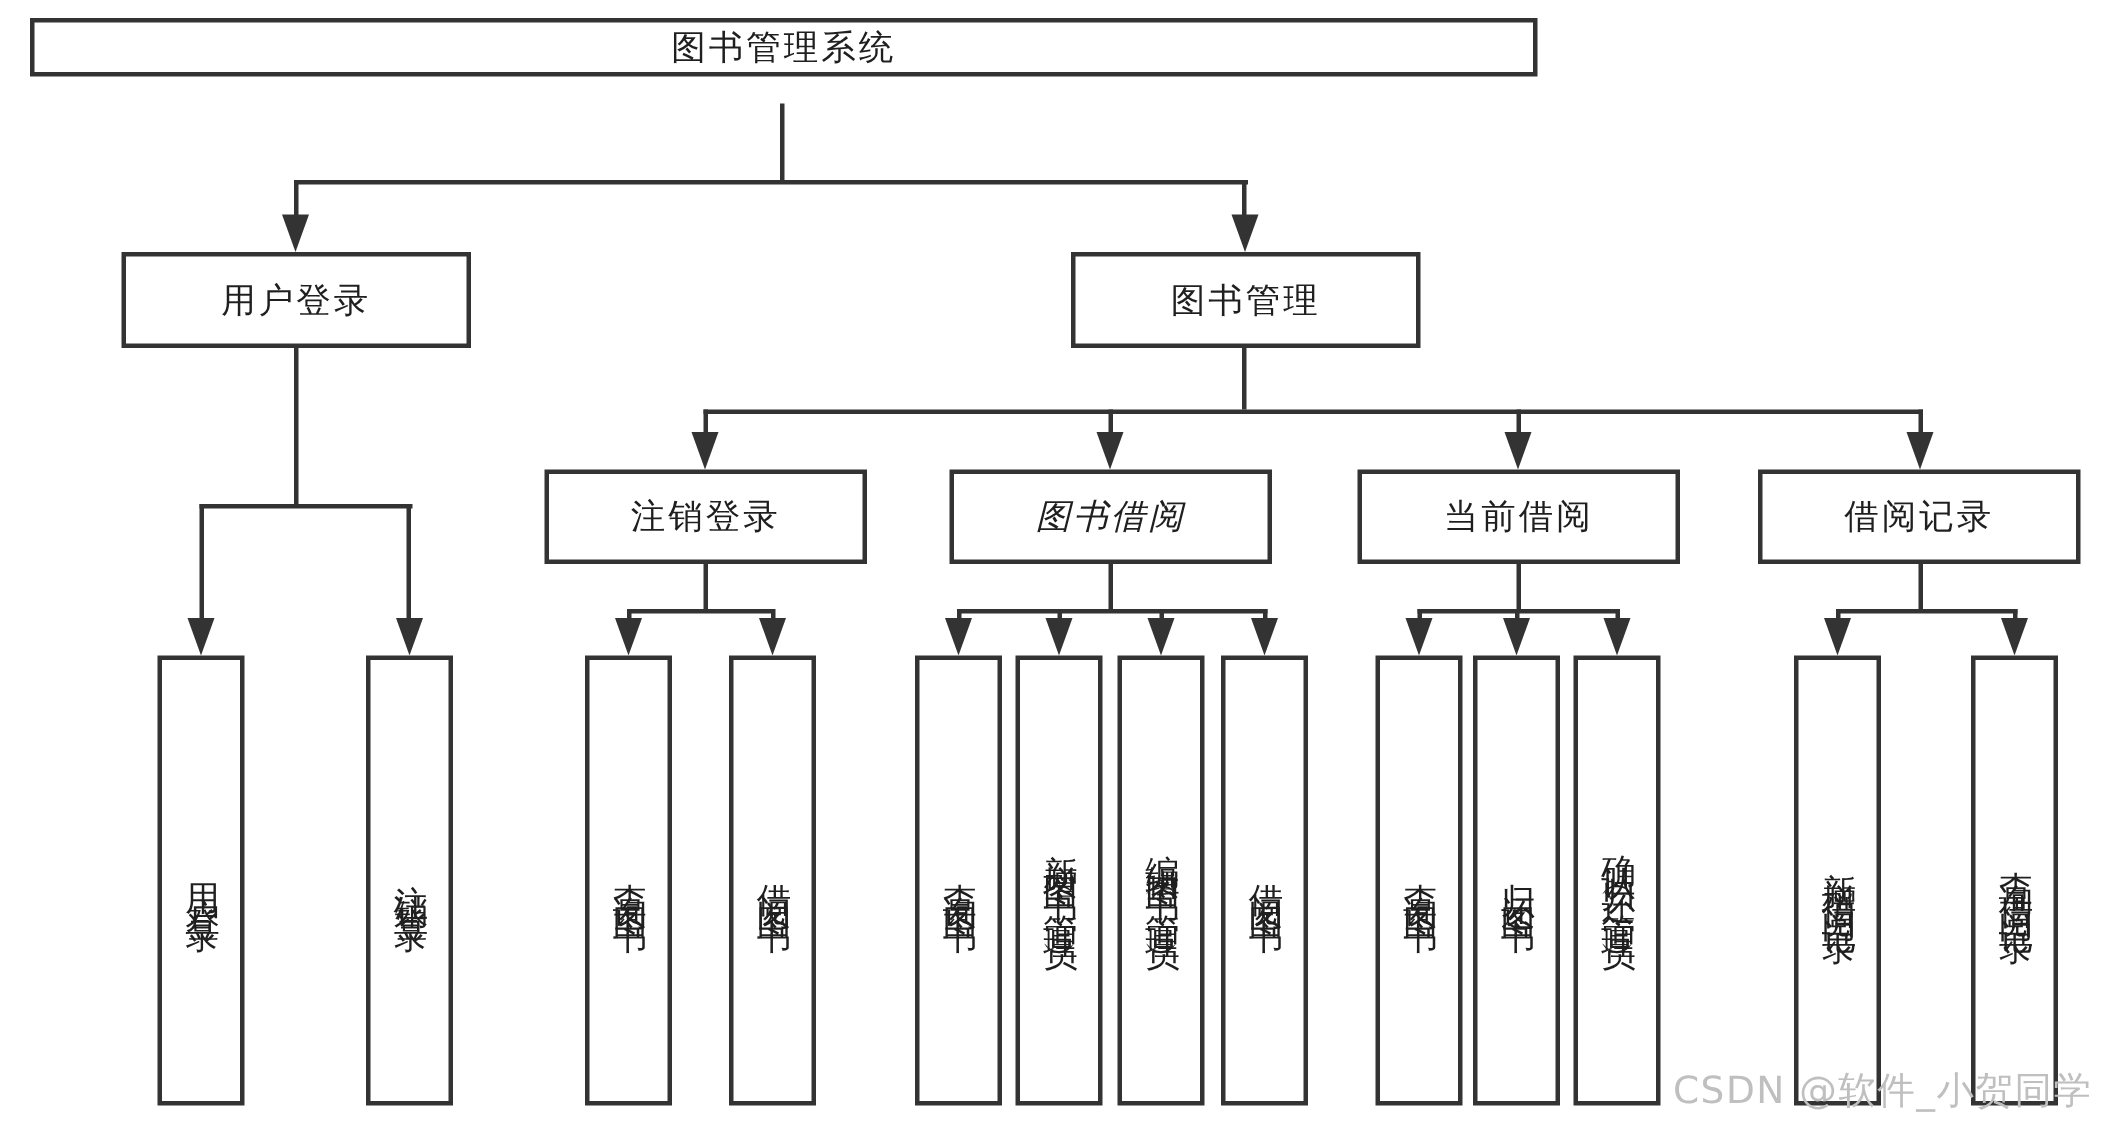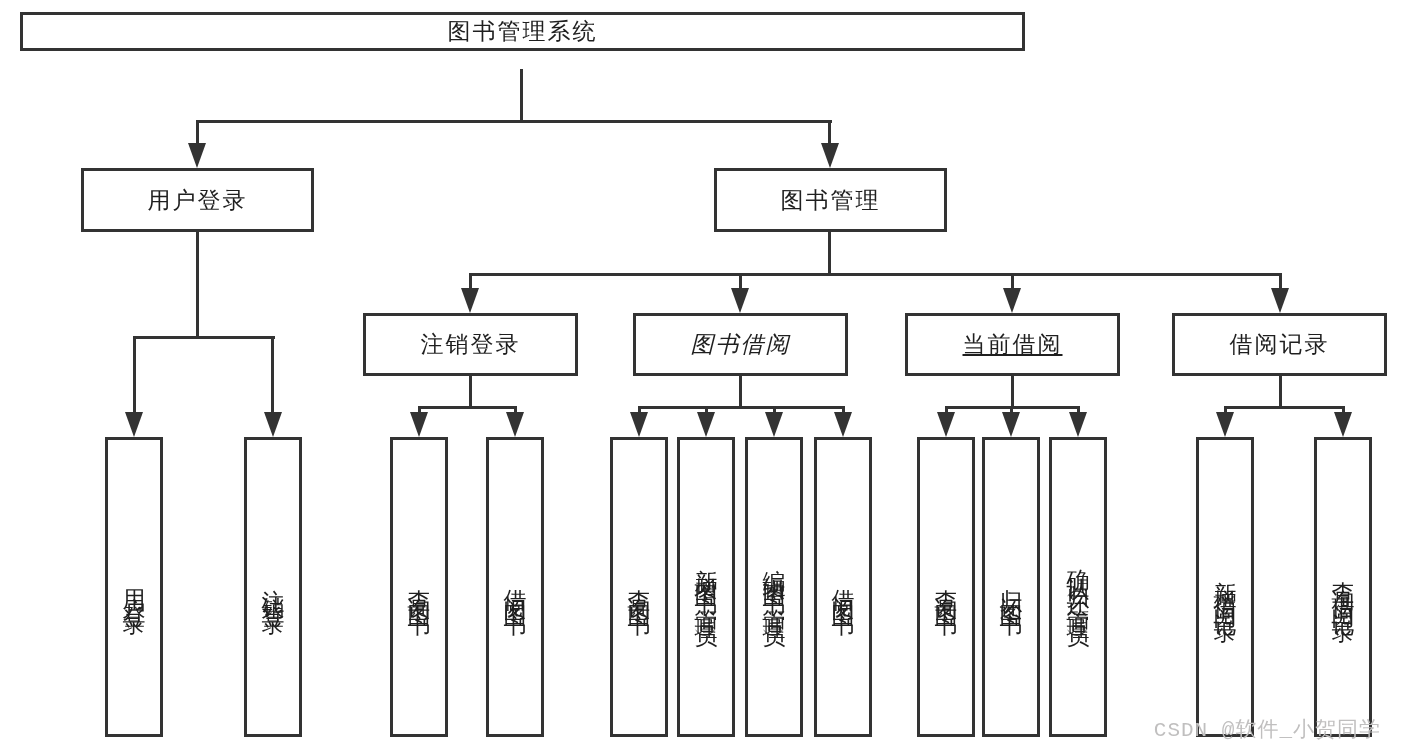--- a/index.html
+++ b/index.html
@@ -37,28 +37,27 @@
   .arrow {
     position: absolute;
     width: 0; height: 0;
     border-left: 9px solid transparent;
     border-right: 9px solid transparent;
     border-top: 25px solid var(--line, #333333);
     z-index: 1;
   }
   .watermark {
     position: absolute;
-    right: 24px;
+    right: 10px;
     bottom: 4px;
-    font-size: 21px;
+    font-size: 25px;
     letter-spacing: 1px;
     color: var(--watermark, #c0bfbf);
     z-index: 3;
     white-space: nowrap;
-    font-family: Liberation Mono, monospace;
   }
 </style>
 </head>
 <body>
 
 <div class="canvas">
 
   <div class="box" style="left:20px; top:12px; width:1005px; height:39px;">
     <span>图书管理系统</span>
   </div>
@@ -100,21 +99,21 @@
     <div class="arrow" style="left:1003px; top:288px;"></div>
     <div class="arrow" style="left:1271px; top:288px;"></div>
   </div>
 
   <div class="box" style="left:363px; top:313px; width:215px; height:63px;">
     <span>注销登录</span>
   </div>
   <div class="box" style="left:633px; top:313px; width:215px; height:63px;font-style:italic;">
     <span>图书借阅</span>
   </div>
-  <div class="box" style="left:905px; top:313px; width:215px; height:63px;text-decoration:underline;">
+  <div class="box" style="left:905px; top:313px; width:215px; height:63px;">
     <span>当前借阅</span>
   </div>
   <div class="box" style="left:1172px; top:313px; width:215px; height:63px;">
     <span>借阅记录</span>
   </div>
 
   <div>
     <div class="vline" style="left:469px; top:376px; height:30px;"></div>
     <div class="hline" style="left:418px; top:406px; width:98px;"></div>
     <div class="vline" style="left:418px; top:406px; height:9px;"></div>

